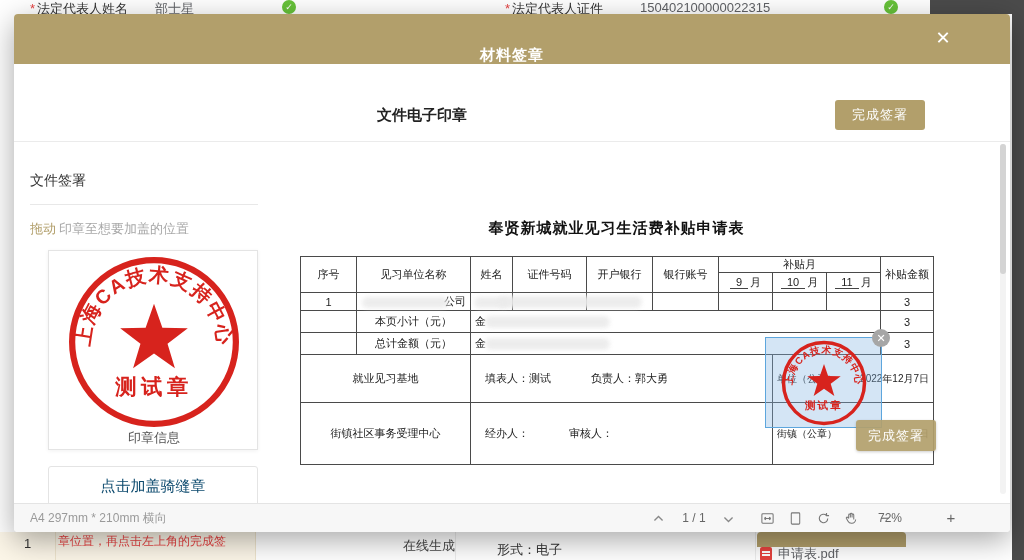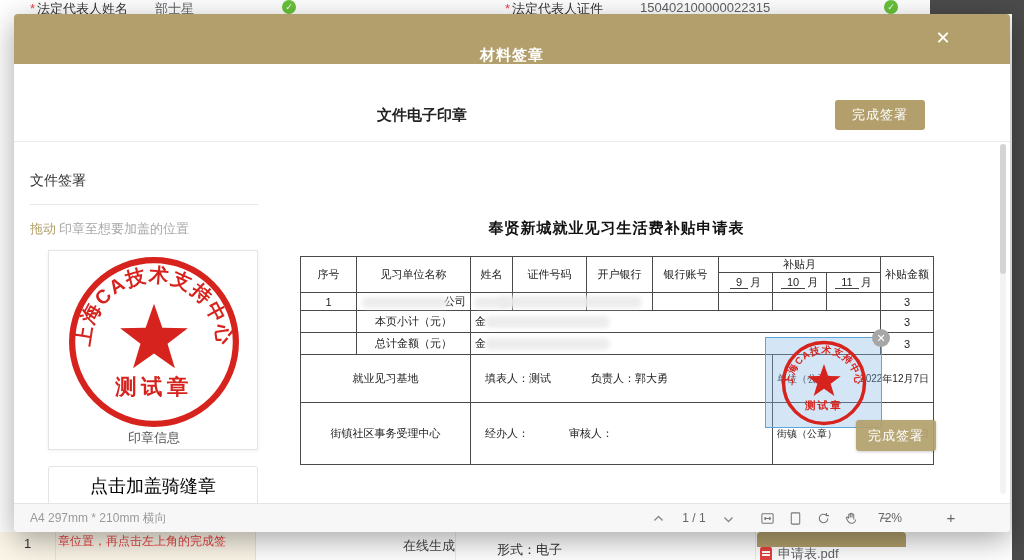--- a/index.html
+++ b/index.html
@@ -37,21 +37,21 @@
   .hr-full { position:absolute; left:0; top:77px; width:996px; height:1px; background:#ebebeb; }
 
   
   .side-title { position:absolute; left:16px; top:108px; font-size:14px; color:#333; }
   .side-hr { position:absolute; left:16px; top:140px; width:228px; height:1px; background:#e8e8e8; }
   .side-hint { position:absolute; left:16px; top:156px; font-size:13px; color:#a8a8a8; }
   .side-hint .drag { color:#b29f6b; margin-right:3px; }
   .stamp-card { position:absolute; left:34px; top:186px; width:210px; height:200px; background:#fff; border:1px solid #e4e4e4; box-shadow:0 1px 4px rgba(0,0,0,.06); cursor:grab; }
   .stamp-card svg { position:absolute; left:16px; top:2px; }
   .stamp-caption { position:absolute; left:0; top:178px; width:210px; text-align:center; font-size:13px; color:#555; }
-  .seam-card { position:absolute; left:34px; top:402px; width:210px; height:40px; background:#fff; border:1px solid #e4e4e4; border-radius:3px 3px 0 0; line-height:38px; text-align:center; font-size:18px; color:#000000; cursor:pointer; }
+  .seam-card { position:absolute; left:34px; top:402px; width:210px; height:40px; background:#fff; border:1px solid #e4e4e4; border-radius:3px 3px 0 0; line-height:38px; text-align:center; font-size:15px; color:#0c4a6e; cursor:pointer; }
 
   
   .doc-title { position:absolute; left:286px; top:146px; width:633px; text-align:center; font-size:15px; font-weight:bold; color:#111; letter-spacing:1px;margin-top:9px; }
   .doc-table { position:absolute; left:286px; top:192px; width:633px; border-collapse:collapse; table-layout:fixed; font-size:11px; color:#222; text-align:center; }
   .doc-table td { border:1px solid #4a4a4a; overflow:hidden; white-space:nowrap; }
   tr.h1 td { height:16px; font-size:11px; }
   tr.h2 td { height:20px; }
   tr.r1 td { height:18px; }
   tr.rs td { height:22px; }
   tr.rb td { height:48px; }

